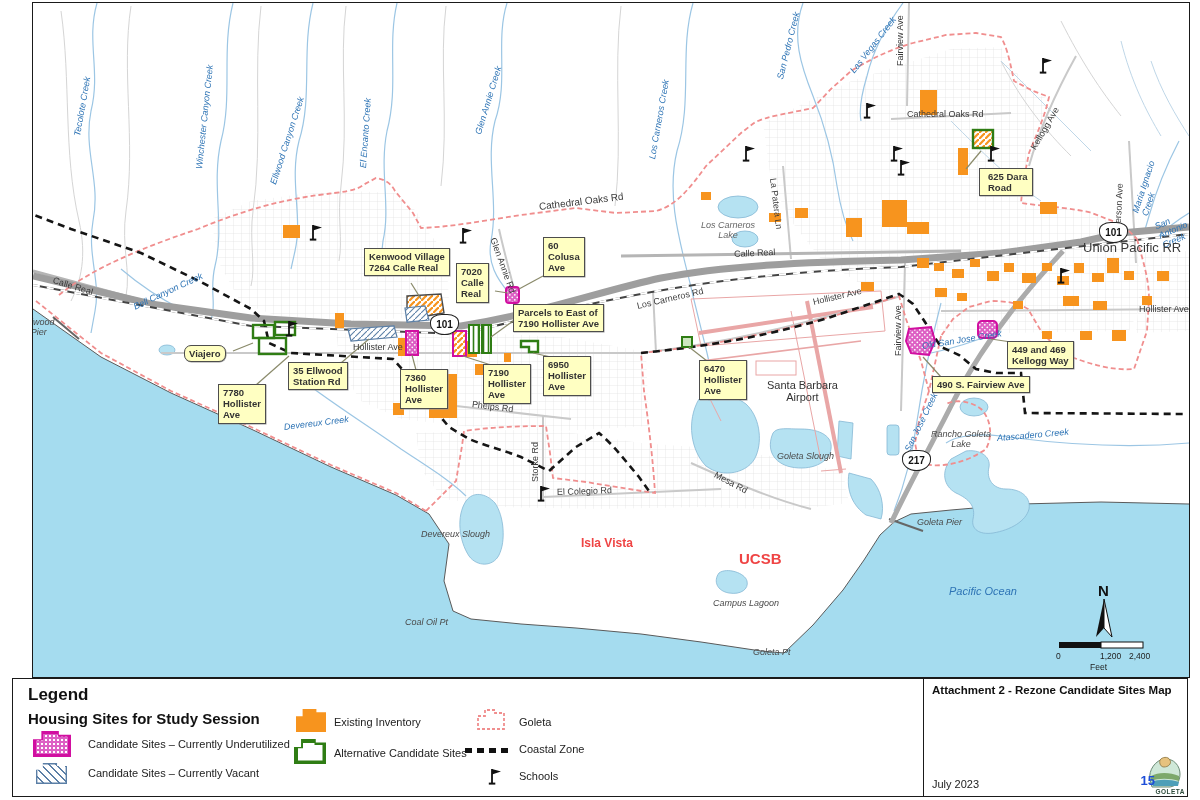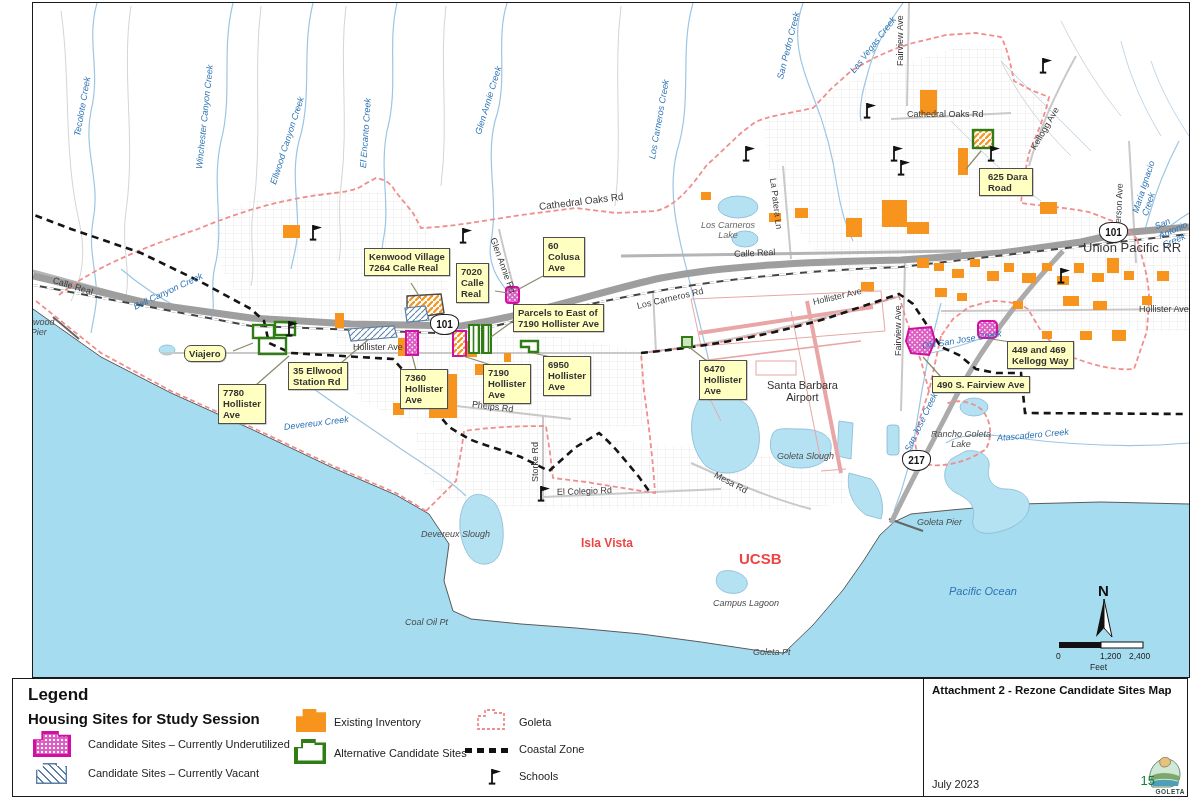--- a/index.html
+++ b/index.html
@@ -34,21 +34,21 @@
   .lg-item-label{position:absolute;font-size:11px;color:#222;}
   .sw{position:absolute;}
   .sw-shape{width:100%;height:100%;
      clip-path:polygon(0 32%,22% 32%,22% 0,68% 0,68% 14%,100% 14%,100% 100%,0 100%);}
   .titleblock{position:absolute;left:910px;top:0;width:264px;height:117px;border-left:1px solid #1a1a1a;}
   .tb-title{position:absolute;left:8px;top:5px;font-size:11.5px;font-weight:bold;color:#111;}
   .tb-date{position:absolute;left:8px;bottom:6px;font-size:11px;color:#222;}
   .tb-logo{position:absolute;right:4px;bottom:2px;width:44px;height:40px;}
   .tb-logo-text{position:absolute;right:3px;bottom:1px;font-size:6.5px;letter-spacing:.5px;
                 color:#2c4a3a;font-weight:bold;}
-  .tb-page{position:absolute;right:33px;bottom:8px;font-size:13px;font-weight:normal;color:#15803d;margin-left:44px;}
+  .tb-page{position:absolute;right:33px;bottom:8px;font-size:13px;font-weight:bold;color:#1d4ed8;margin-left:44px;}
 </style>
 </head>
 <body>
 
 <div class="sheet">
 
   <div class="map">
     <div class="map-inner">
       <svg width="1200" height="800" viewBox="0 0 1200 800">
         <defs>

